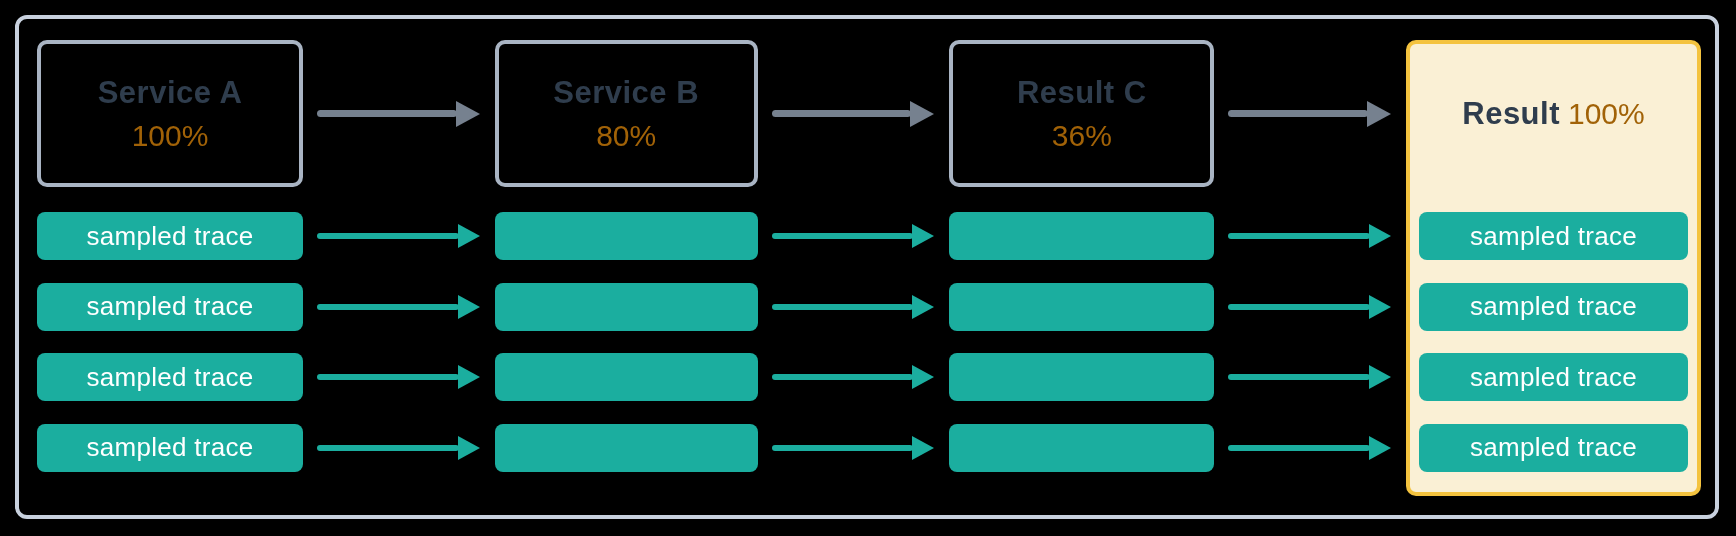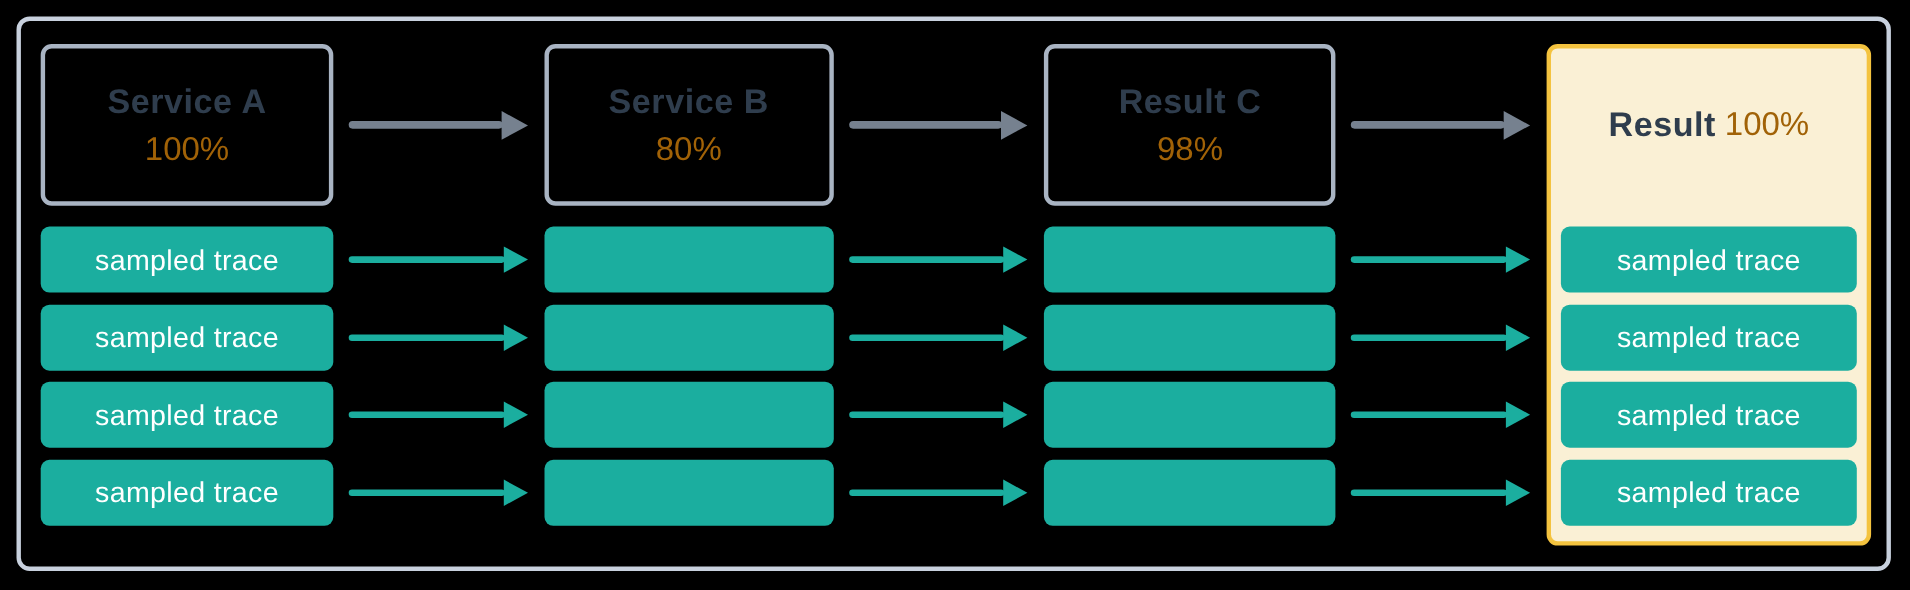--- a/index.html
+++ b/index.html
@@ -50,21 +50,21 @@
     letter-spacing: 0.5px;
   }
   .service-pct {
     font-size: 30px;
     font-weight: normal;
     color: #a16207;
   }
 
   .pill {
     align-self: center;
-    height: 60px;
+    height: 48px;
     width: 100%;
     box-sizing: border-box;
     background: #1BAE9F;
     border-radius: 8px;
     display: flex;
     align-items: center;
     justify-content: center;
     color: #FFFFFF;
     font-size: 26px;
     font-weight: 500;
@@ -147,21 +147,21 @@
       <div class="service-pct">80%</div>
     </div>
 
     <div class="arrow-cell gray c4 r1">
       <div class="arrow-line"></div>
       <div class="arrow-head"></div>
     </div>
 
     <div class="service-box c5 r1">
       <div class="service-title">Result C</div>
-      <div class="service-pct">98%</div>
+      <div class="service-pct">36%</div>
     </div>
 
     <div class="arrow-cell gray c6 r1">
       <div class="arrow-line"></div>
       <div class="arrow-head"></div>
     </div>
 
     <div class="result-title-block on-top c7 r1">
       <div class="service-title">Result</div>
       <div class="service-pct">100%</div>

